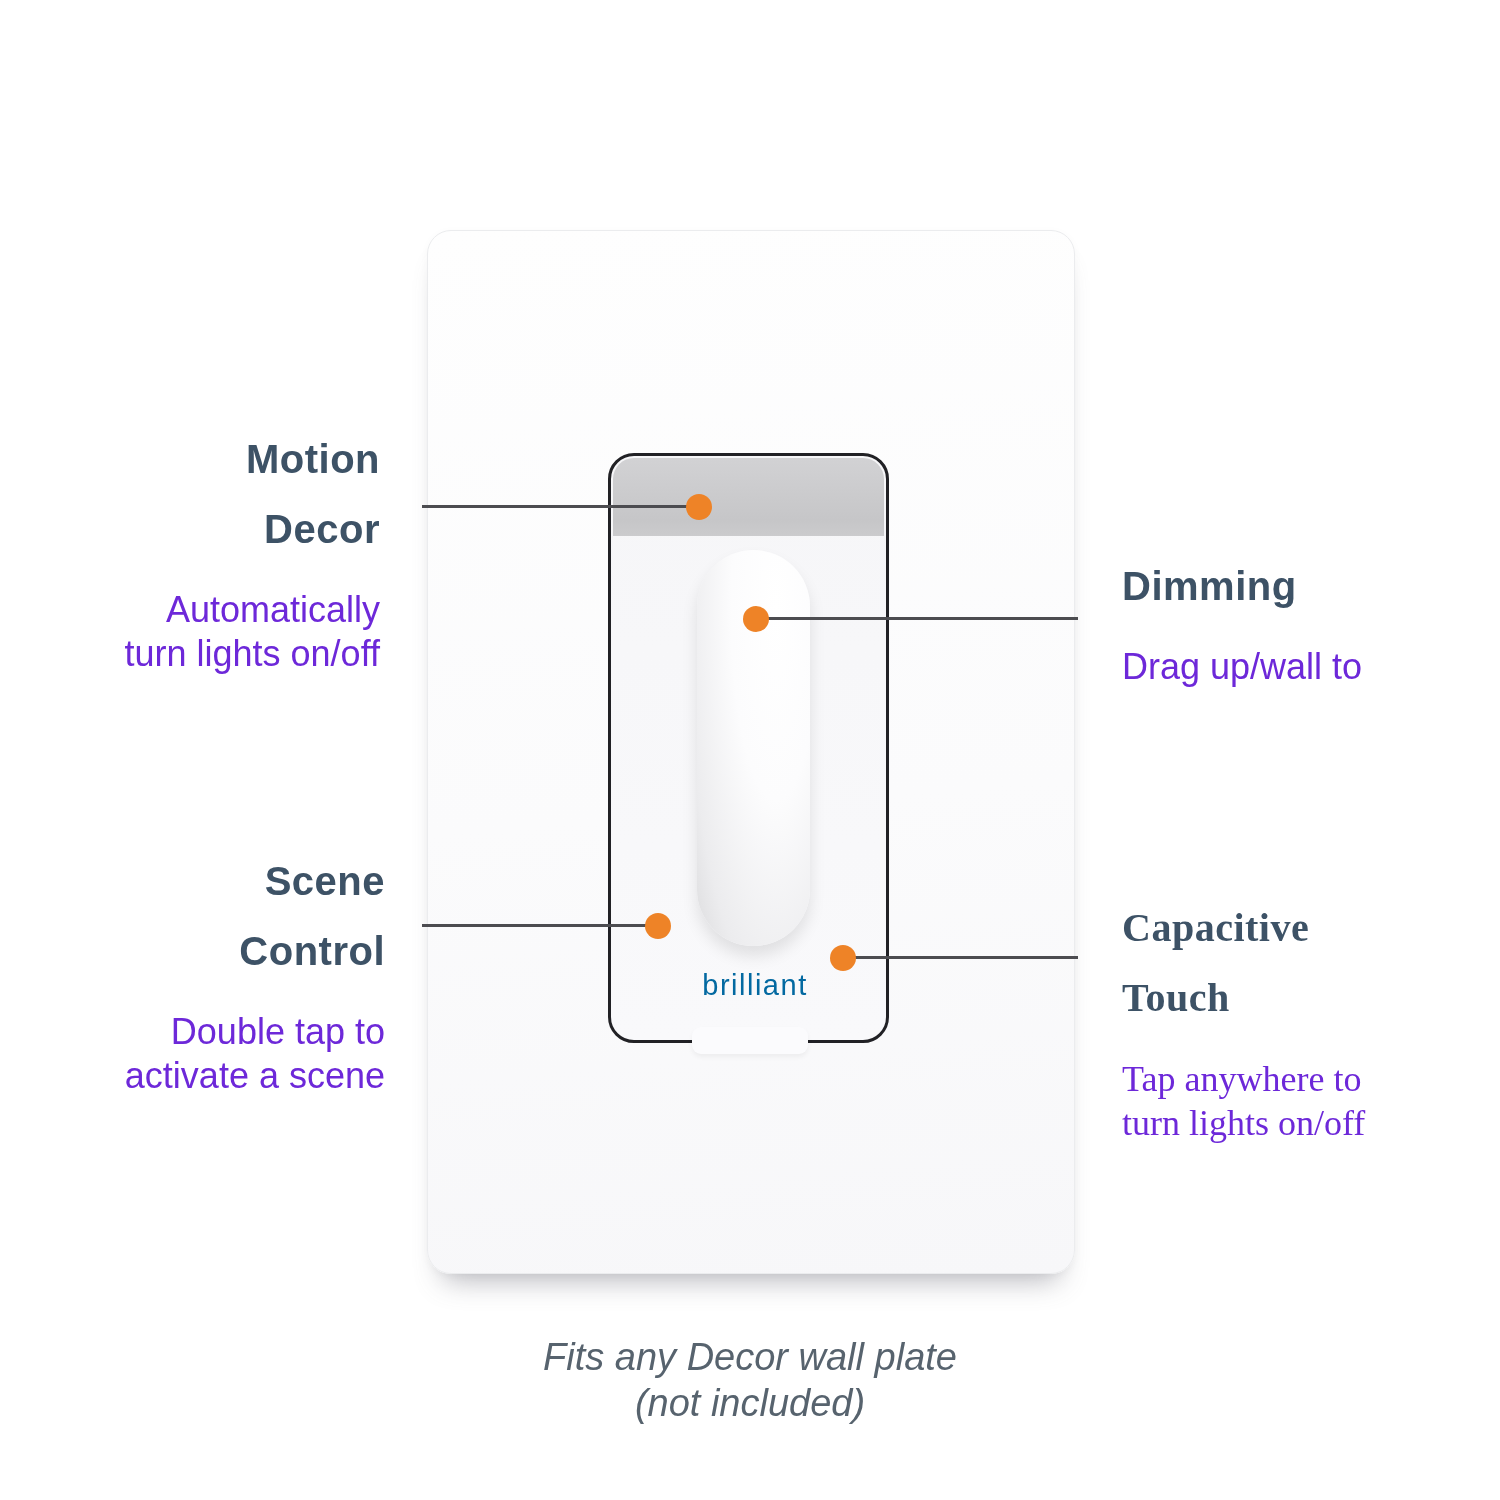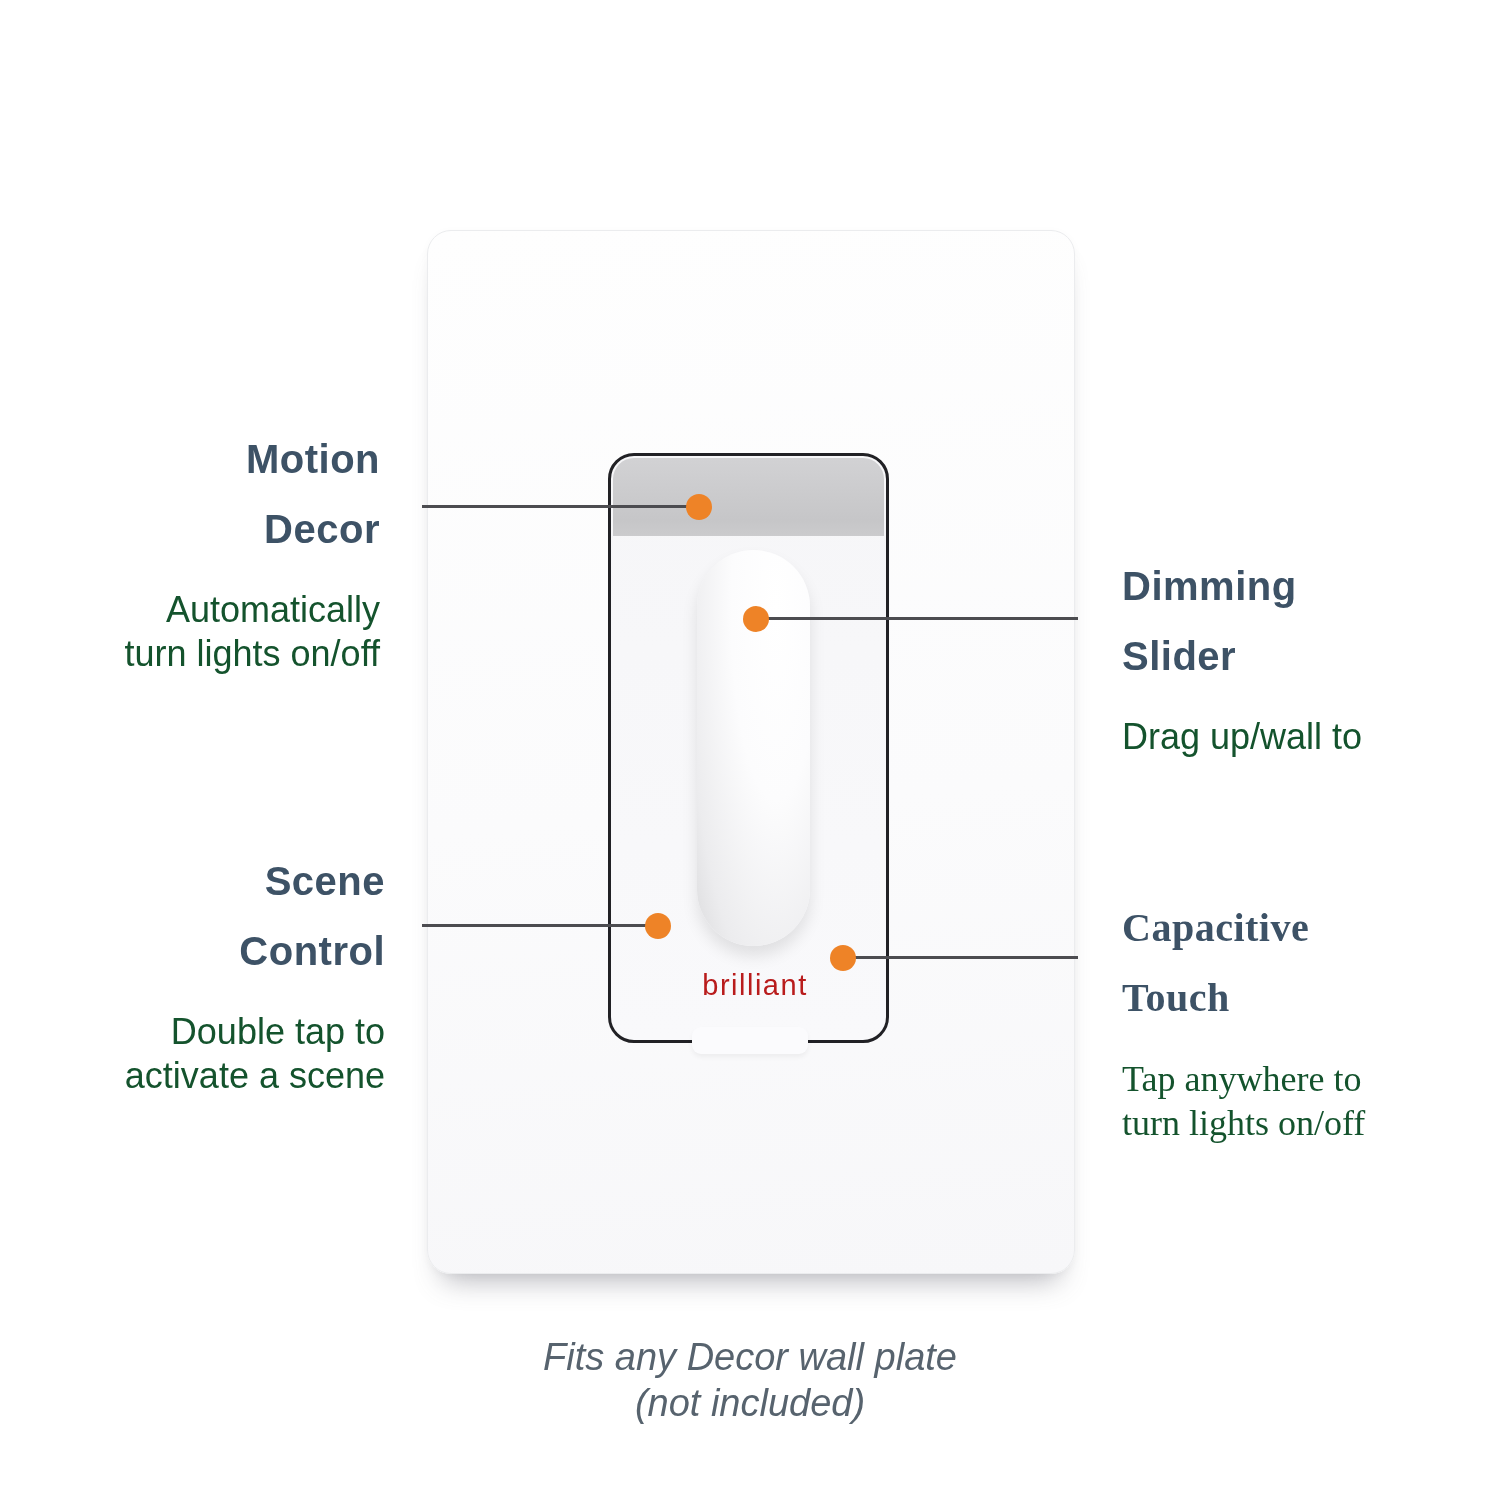--- a/index.html
+++ b/index.html
@@ -55,21 +55,21 @@
     z-index: 3;
   }
   .brand-logo {
     position: absolute;
     left: 689px; top: 969px;
     width: 132px;
     text-align: center;
     font-size: 29px;
     font-weight: 400;
     letter-spacing: 1.5px;
-    color: #b91c1c;
+    color: #0369a1;
     z-index: 4;
   }
   .bottom-tab {
     position: absolute;
     left: 692px; top: 1027px;
     width: 116px; height: 27px;
     border-radius: 9px;
     background: #fbfbfd;
     box-shadow: 0 3px 5px rgba(0,0,0,0.05);
     z-index: 5;
@@ -111,21 +111,21 @@
     line-height: 70px;
     font-weight: 700;
     color: #3d5266;
     letter-spacing: 0.5px;
   }
   .callout-desc {
     margin-top: 24px;
     font-size: 36px;
     line-height: 44px;
     font-weight: 400;
-    color: #14532d;
+    color: #6d28d9;
   }
   .co-motion  { right: 1120px; top: 424px; width: 330px; }
   .co-dimming { left: 1122px;  top: 551px; width: 360px; }
   .co-scene   { right: 1115px; top: 846px; width: 330px; }
   .co-touch   { left: 1122px;  top: 893px; width: 370px; font-family: Liberation Serif, serif; }
 
   
   .caption {
     position: absolute;
     left: 0; right: 0;
@@ -169,21 +169,20 @@
     </div>
     <div class="callout-desc">
       <div>Automatically</div>
       <div>turn lights on/off</div>
     </div>
   </div>
 
   <div class="callout right co-dimming">
     <div class="callout-title">
       <div>Dimming</div>
-      <div>Slider</div>
     </div>
     <div class="callout-desc">
       <div>Drag up/wall to</div>
     </div>
   </div>
 
   <div class="callout left co-scene">
     <div class="callout-title">
       <div>Scene</div>
       <div>Control</div>

